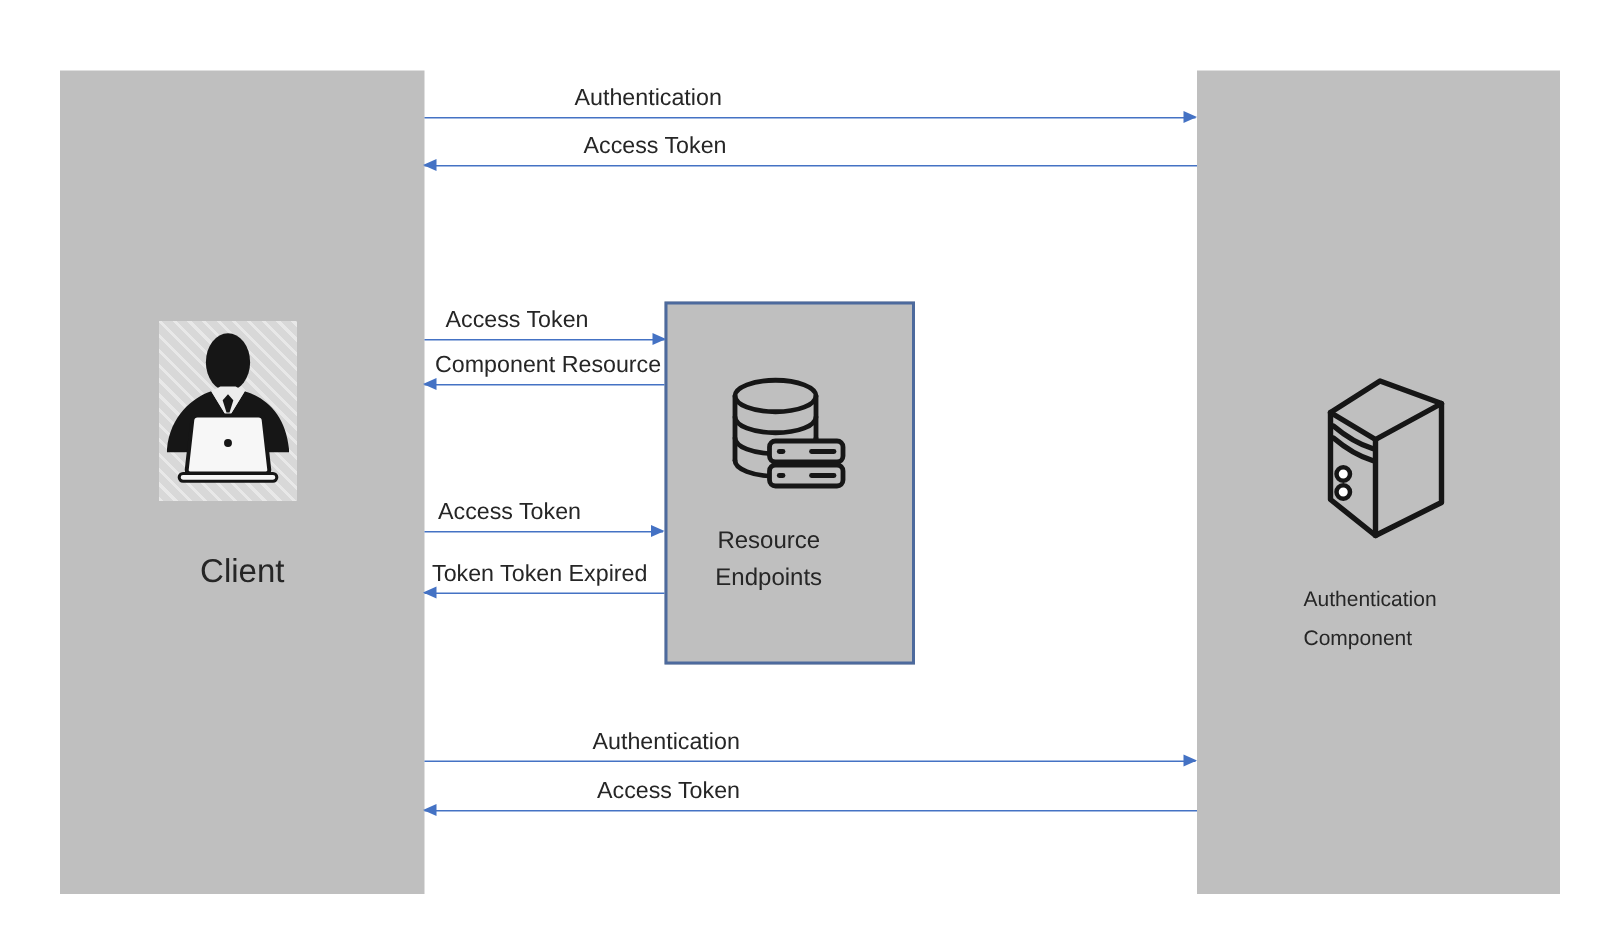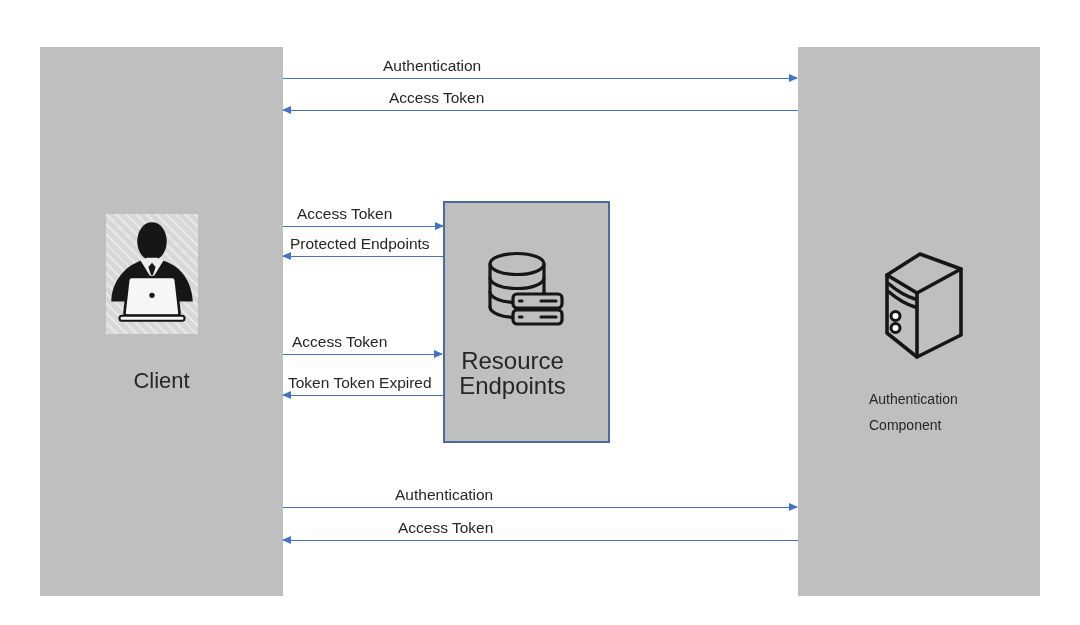--- a/index.html
+++ b/index.html
@@ -19,21 +19,21 @@
     position:absolute; background:var(--panel-fill);
   }
   #client-panel { left:40px;  top:47px; width:243px; height:549px; }
   #auth-panel   { left:798px; top:47px; width:242px; height:549px; }
   #resource-box {
     position:absolute; left:443px; top:201px; width:167px; height:242px;
     background:var(--panel-fill); border:2px solid var(--resource-border);
   }
   .node-label { position:absolute; color:var(--text); }
   #client-label   { left:40px;  top:368px; width:243px; text-align:center; font-size:22px; }
-  #resource-label { left:445px; top:348px; width:135px; text-align:center; font-size:24px; line-height:25px; }
+  #resource-label { left:445px; top:348px; width:135px; text-align:center; font-size:16px; line-height:25px; }
   #auth-label     { left:869px; top:386px; width:162px; text-align:left;  font-size:14px; line-height:26px; }
 
   
   .arrow { position:absolute; height:0; border-top:1.6px solid var(--arrow); }
   .arrow::after { content:""; position:absolute; top:-5px; width:0; height:0;
                   border-top:4.5px solid transparent; border-bottom:4.5px solid transparent; }
   .arrow.right::after { right:-1px; border-left:9px solid var(--arrow); }
   .arrow.left::after  { left:-1px;  border-right:9px solid var(--arrow); }
   .arrow .label { position:absolute; bottom:4px; font-size:15.5px; color:var(--text); white-space:nowrap; }
 
@@ -123,21 +123,21 @@
   <div class="arrow right a1">
     <span class="label">Authentication</span>
   </div>
   <div class="arrow left a2">
     <span class="label">Access Token</span>
   </div>
   <div class="arrow right a3">
     <span class="label">Access Token</span>
   </div>
   <div class="arrow left a4">
-    <span class="label">Protected Endpoints</span>
+    <span class="label">Component Resource</span>
   </div>
   <div class="arrow right a5">
     <span class="label">Access Token</span>
   </div>
   <div class="arrow left a6">
     <span class="label">Token Token Expired</span>
   </div>
   <div class="arrow right a7">
     <span class="label">Authentication</span>
   </div>

